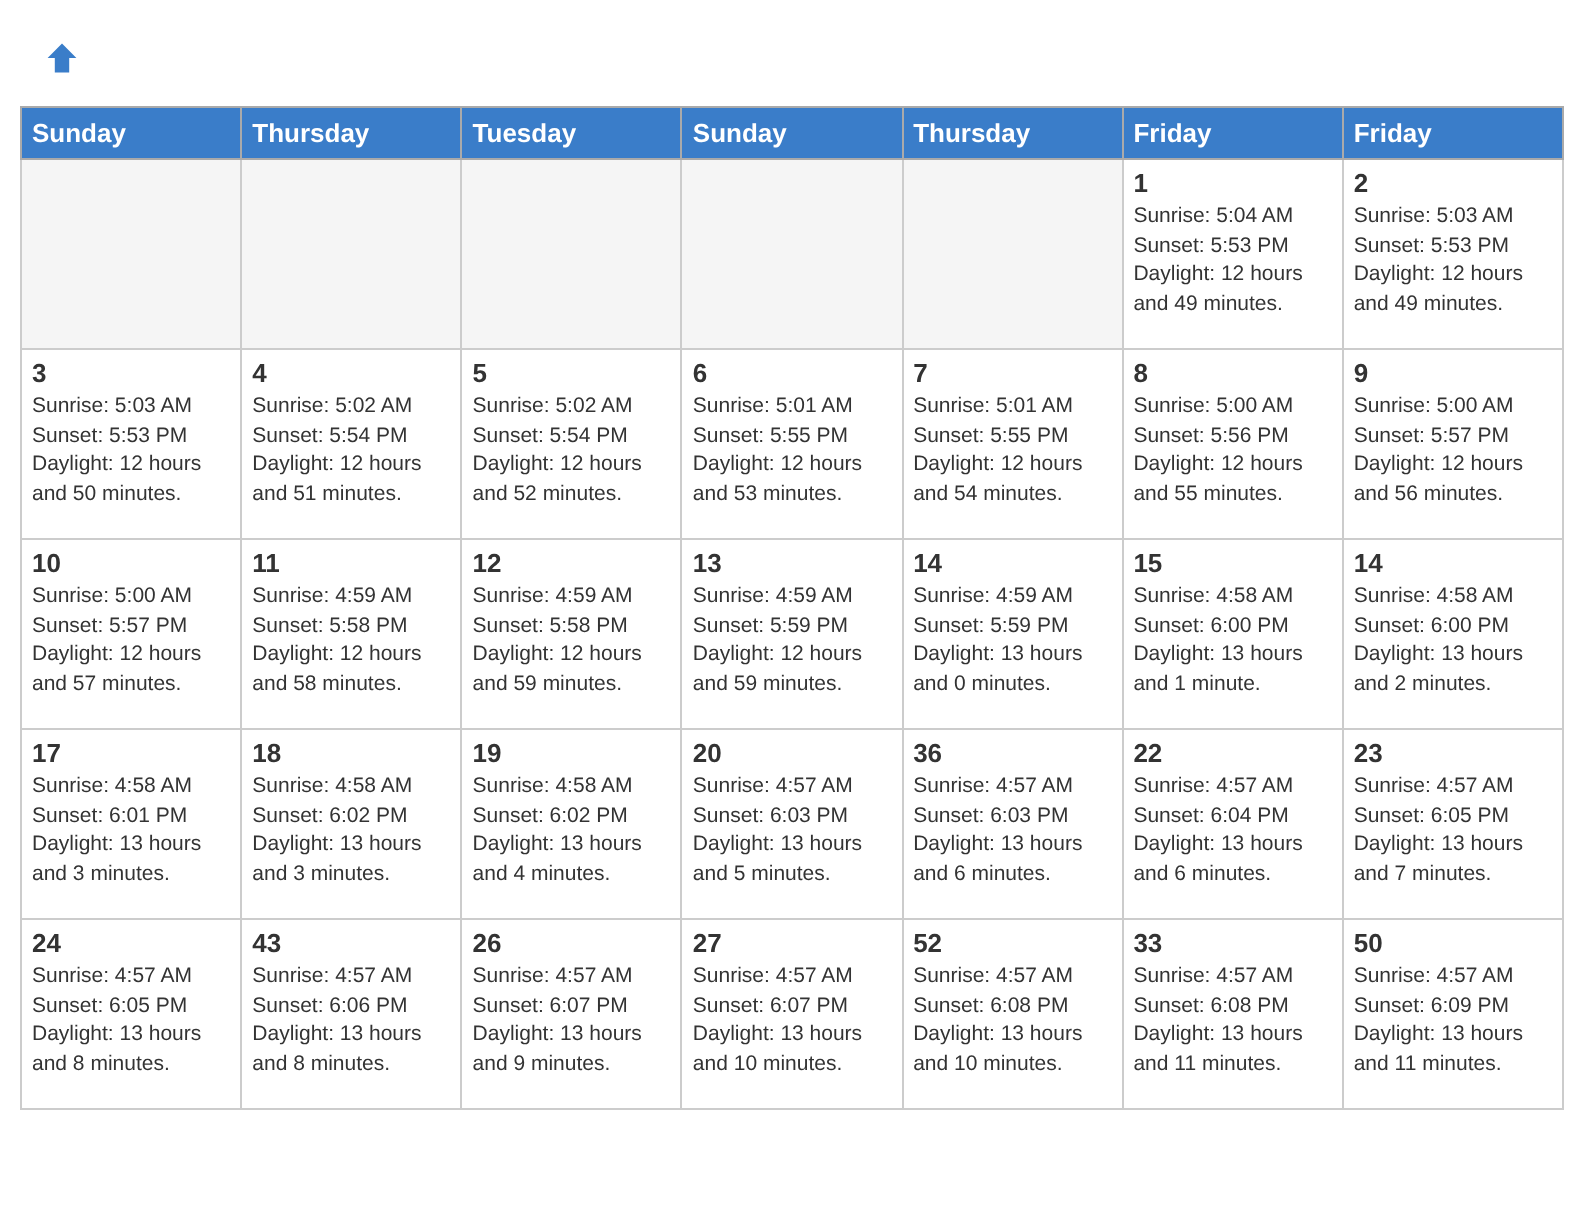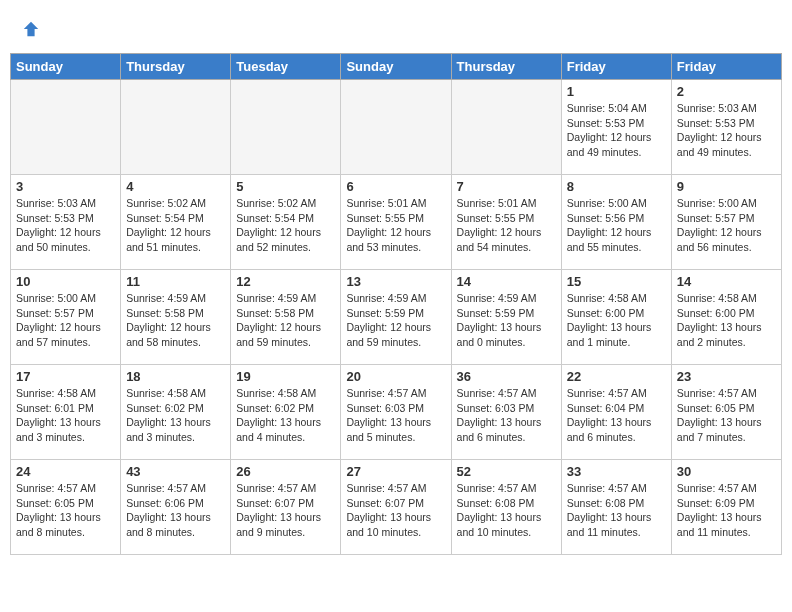--- a/index.html
+++ b/index.html
@@ -336,21 +336,21 @@
 and 10 minutes.</div>
         </td>
         <td>
           <span class="day-num">33</span>
           <div class="day-detail" style="white-space: pre-line;">Sunrise: 4:57 AM
 Sunset: 6:08 PM
 Daylight: 13 hours
 and 11 minutes.</div>
         </td>
         <td>
-          <span class="day-num">30</span>
+          <span class="day-num">50</span>
           <div class="day-detail" style="white-space: pre-line;">Sunrise: 4:57 AM
 Sunset: 6:09 PM
 Daylight: 13 hours
 and 11 minutes.</div>
         </td>
       </tr>
     </tbody>
 </table>
 
 </body></html>

